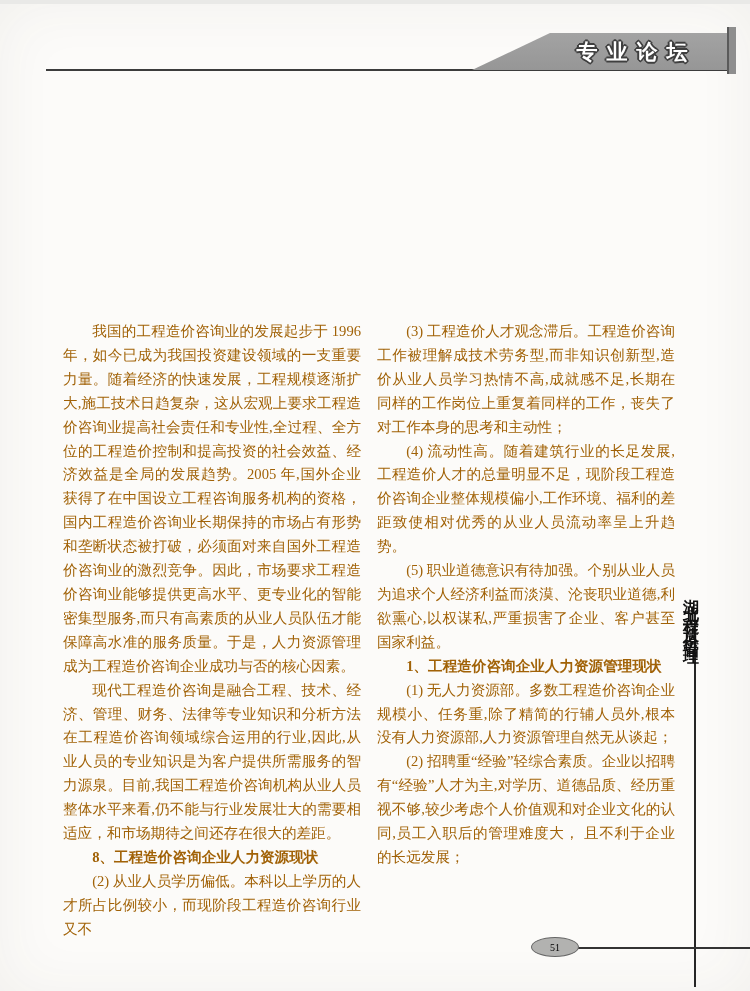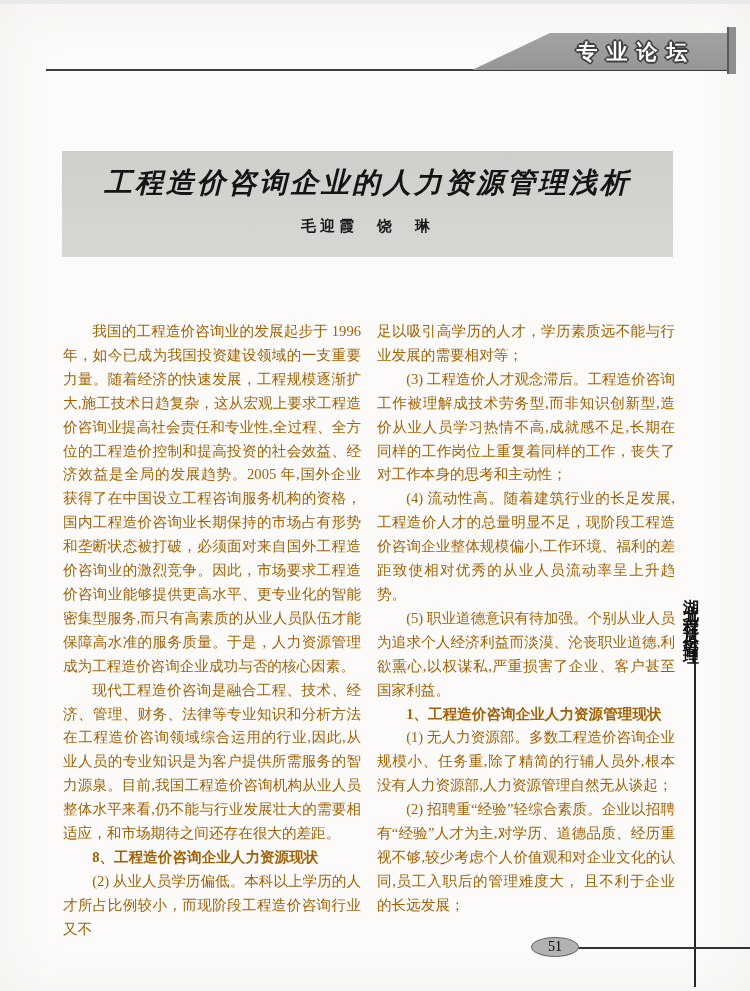--- a/index.html
+++ b/index.html
@@ -98,48 +98,43 @@
   .footer-line {
     position: absolute; left: 556px; top: 943px;
     width: 194px; height: 2px; background: #333333; z-index: 1;
   }
   .page-badge {
     position: absolute; left: 531px; top: 933px;
     width: 48px; height: 20px;
     background: #b2b2b0; border: 1.5px solid #666;
     border-radius: 50%;
     display: flex; align-items: center; justify-content: center;
-    font-size: 14px; color: #000; z-index: 2;
+    font-size: 10px; color: #000; z-index: 2;
   }
 </style>
 </head>
 <body>
 
 <div class="page">
 
   <div class="top-rule"></div>
   <div class="banner">
     <span class="banner-label">专业论坛</span>
   </div>
   <div class="banner-endcap"></div>
 
-  <div class="title-box">
-    <p class="article-title">工程造价咨询企业的人力资源管理浅析</p>
-    <p class="article-authors">毛迎霞　饶　琳</p>
-  </div>
 
   <div class="column col-left">
     <p>我国的工程造价咨询业的发展起步于 1996 年，如今已成为我国投资建设领域的一支重要力量。随着经济的快速发展，工程规模逐渐扩大,施工技术日趋复杂，这从宏观上要求工程造价咨询业提高社会责任和专业性,全过程、全方位的工程造价控制和提高投资的社会效益、经济效益是全局的发展趋势。2005 年,国外企业获得了在中国设立工程咨询服务机构的资格，国内工程造价咨询业长期保持的市场占有形势和垄断状态被打破，必须面对来自国外工程造价咨询业的激烈竞争。因此，市场要求工程造价咨询业能够提供更高水平、更专业化的智能密集型服务,而只有高素质的从业人员队伍才能保障高水准的服务质量。于是，人力资源管理成为工程造价咨询企业成功与否的核心因素。</p>
     <p>现代工程造价咨询是融合工程、技术、经济、管理、财务、法律等专业知识和分析方法在工程造价咨询领域综合运用的行业,因此,从业人员的专业知识是为客户提供所需服务的智力源泉。目前,我国工程造价咨询机构从业人员整体水平来看,仍不能与行业发展壮大的需要相适应，和市场期待之间还存在很大的差距。</p>
     <p class="subhead">8、工程造价咨询企业人力资源现状</p>
     <p>(2) 从业人员学历偏低。本科以上学历的人才所占比例较小，而现阶段工程造价咨询行业又不</p>
   </div>
 
   <div class="column col-right">
-    <p class="no-indent">足以吸引高学历的人才，学历素质远不能与行业发展的需要相对等；</p>
     <p>(3) 工程造价人才观念滞后。工程造价咨询工作被理解成技术劳务型,而非知识创新型,造价从业人员学习热情不高,成就感不足,长期在同样的工作岗位上重复着同样的工作，丧失了对工作本身的思考和主动性；</p>
     <p>(4) 流动性高。随着建筑行业的长足发展,工程造价人才的总量明显不足，现阶段工程造价咨询企业整体规模偏小,工作环境、福利的差距致使相对优秀的从业人员流动率呈上升趋势。</p>
     <p>(5) 职业道德意识有待加强。个别从业人员为追求个人经济利益而淡漠、沦丧职业道德,利欲熏心,以权谋私,严重损害了企业、客户甚至国家利益。</p>
     <p class="subhead">1、工程造价咨询企业人力资源管理现状</p>
     <p>(1) 无人力资源部。多数工程造价咨询企业规模小、任务重,除了精简的行辅人员外,根本没有人力资源部,人力资源管理自然无从谈起；</p>
     <p>(2) 招聘重“经验”轻综合素质。企业以招聘有“经验”人才为主,对学历、道德品质、经历重视不够,较少考虑个人价值观和对企业文化的认同,员工入职后的管理难度大， 且不利于企业的长远发展；</p>
   </div>
 
   <div class="side-line"></div>
   <div class="journal-vertical">湖北工程造价管理</div>

